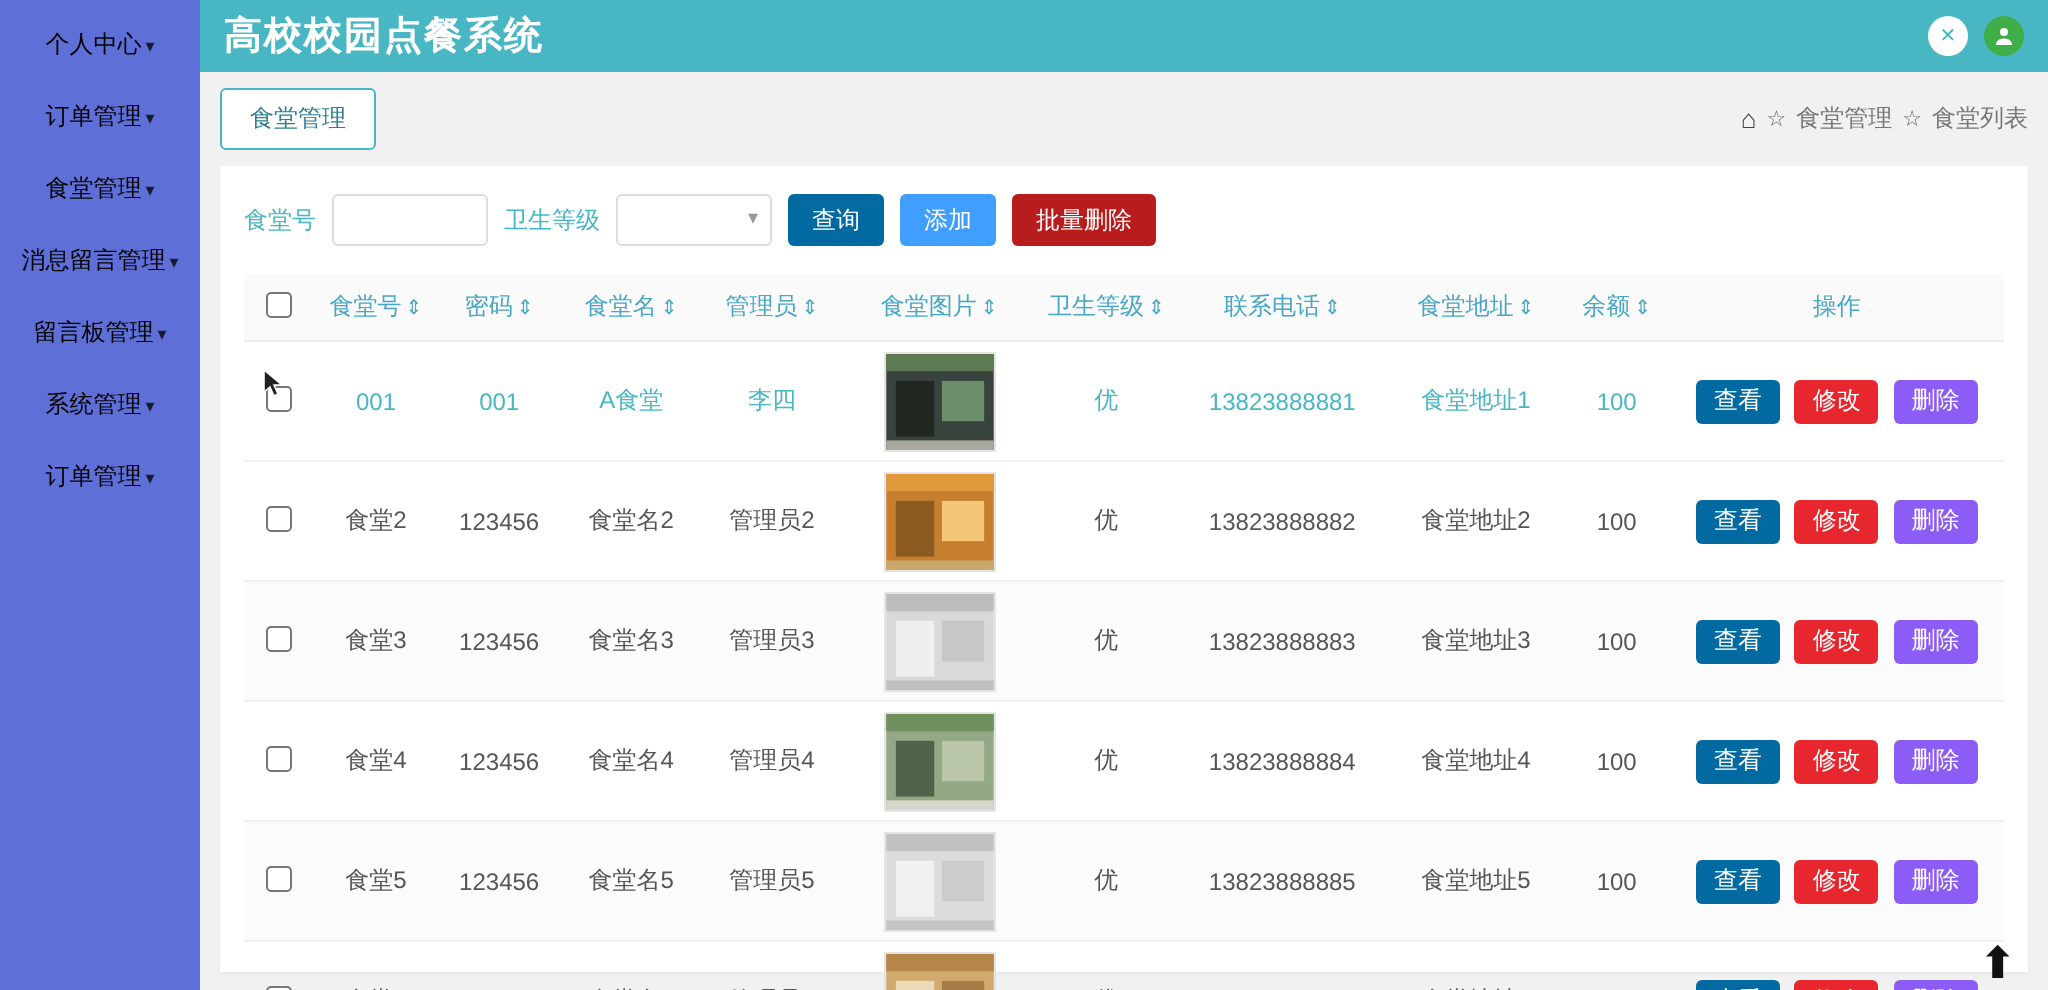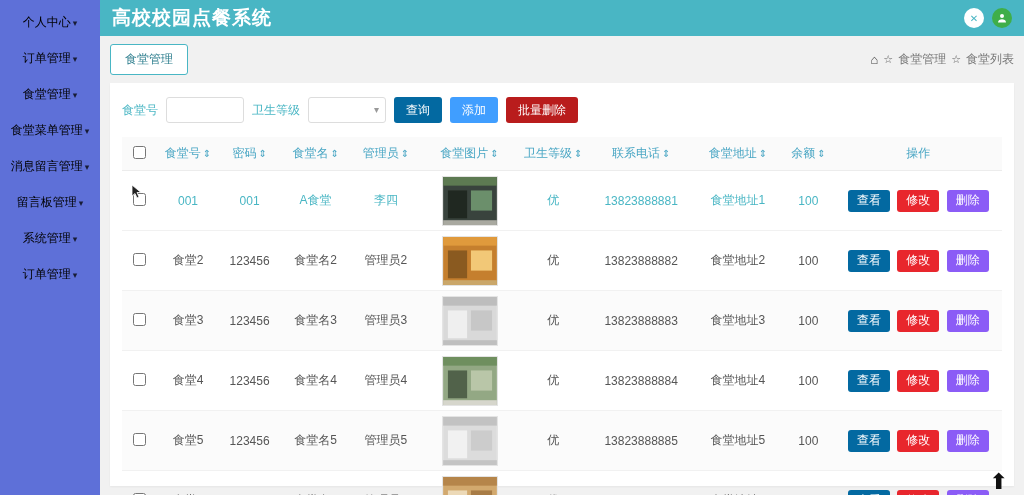--- a/index.html
+++ b/index.html
@@ -113,21 +113,20 @@
 </style>
 </head>
 <body>
 
 <div class="app">
 
   <aside class="sidebar">
     <div class="side-item"><span>个人中心</span><span class="caret">▾</span></div>
     <div class="side-item"><span>订单管理</span><span class="caret">▾</span></div>
     <div class="side-item"><span>食堂管理</span><span class="caret">▾</span></div>
-    <div class="side-item"><span>食堂菜单管理</span><span class="caret">▾</span></div>
     <div class="side-item"><span>消息留言管理</span><span class="caret">▾</span></div>
     <div class="side-item"><span>留言板管理</span><span class="caret">▾</span></div>
     <div class="side-item"><span>系统管理</span><span class="caret">▾</span></div>
     <div class="side-item"><span>订单管理</span><span class="caret">▾</span></div>
   </aside>
 
   <div class="main">
     <header class="topbar">
       <h1>高校校园点餐系统</h1>
       <div class="topbar-right">

